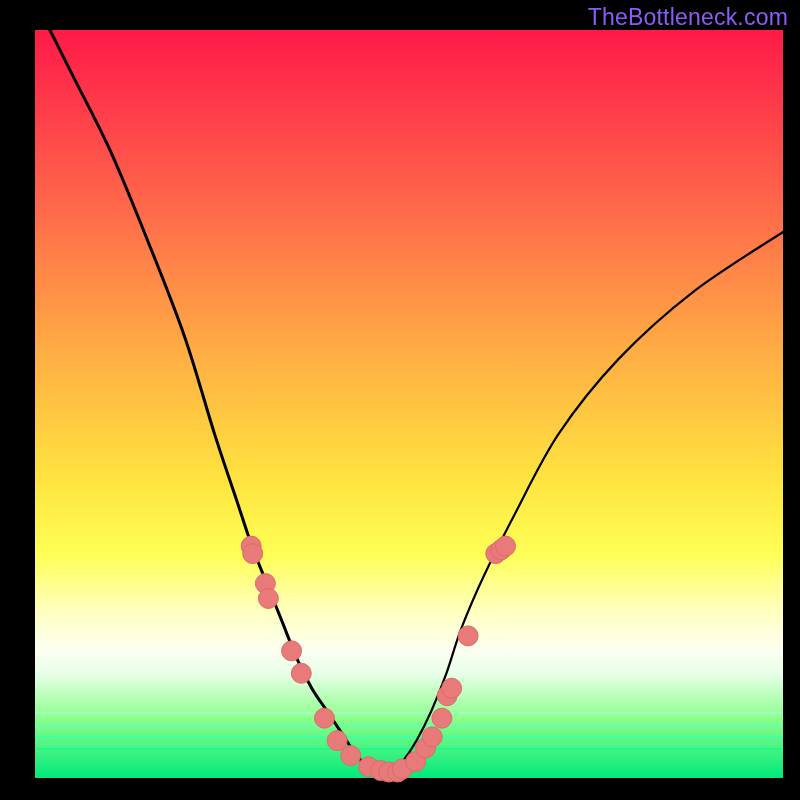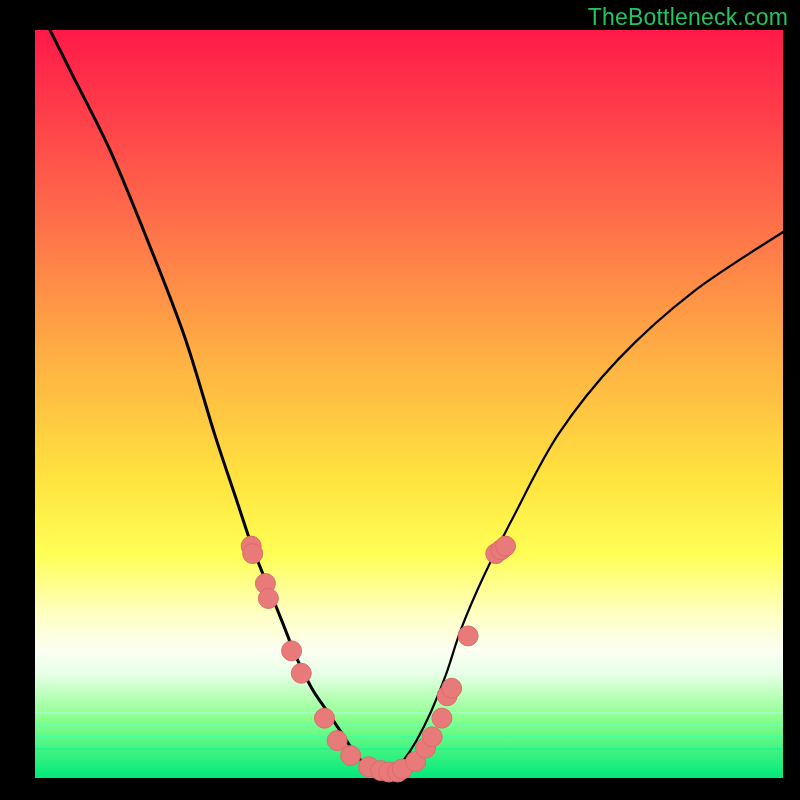--- a/index.html
+++ b/index.html
@@ -35,21 +35,21 @@
       #ffffc2 78%,
       #fcfff2 83%,
       #e8ffe8 86%,
       #8cff8c 92%,
       #00e97a 100%);
   }
   .watermark {
     position: absolute;
     top: 4px;
     right: 12px;
-    color: #22c55e;
+    color: #8b5cf6;
     font-size: 23px;
     font-weight: 500;
     letter-spacing: 0.2px;
   }
   svg.curves {
     position: absolute;
     left: 0;
     top: 0;
     width: 748px;
     height: 748px;

